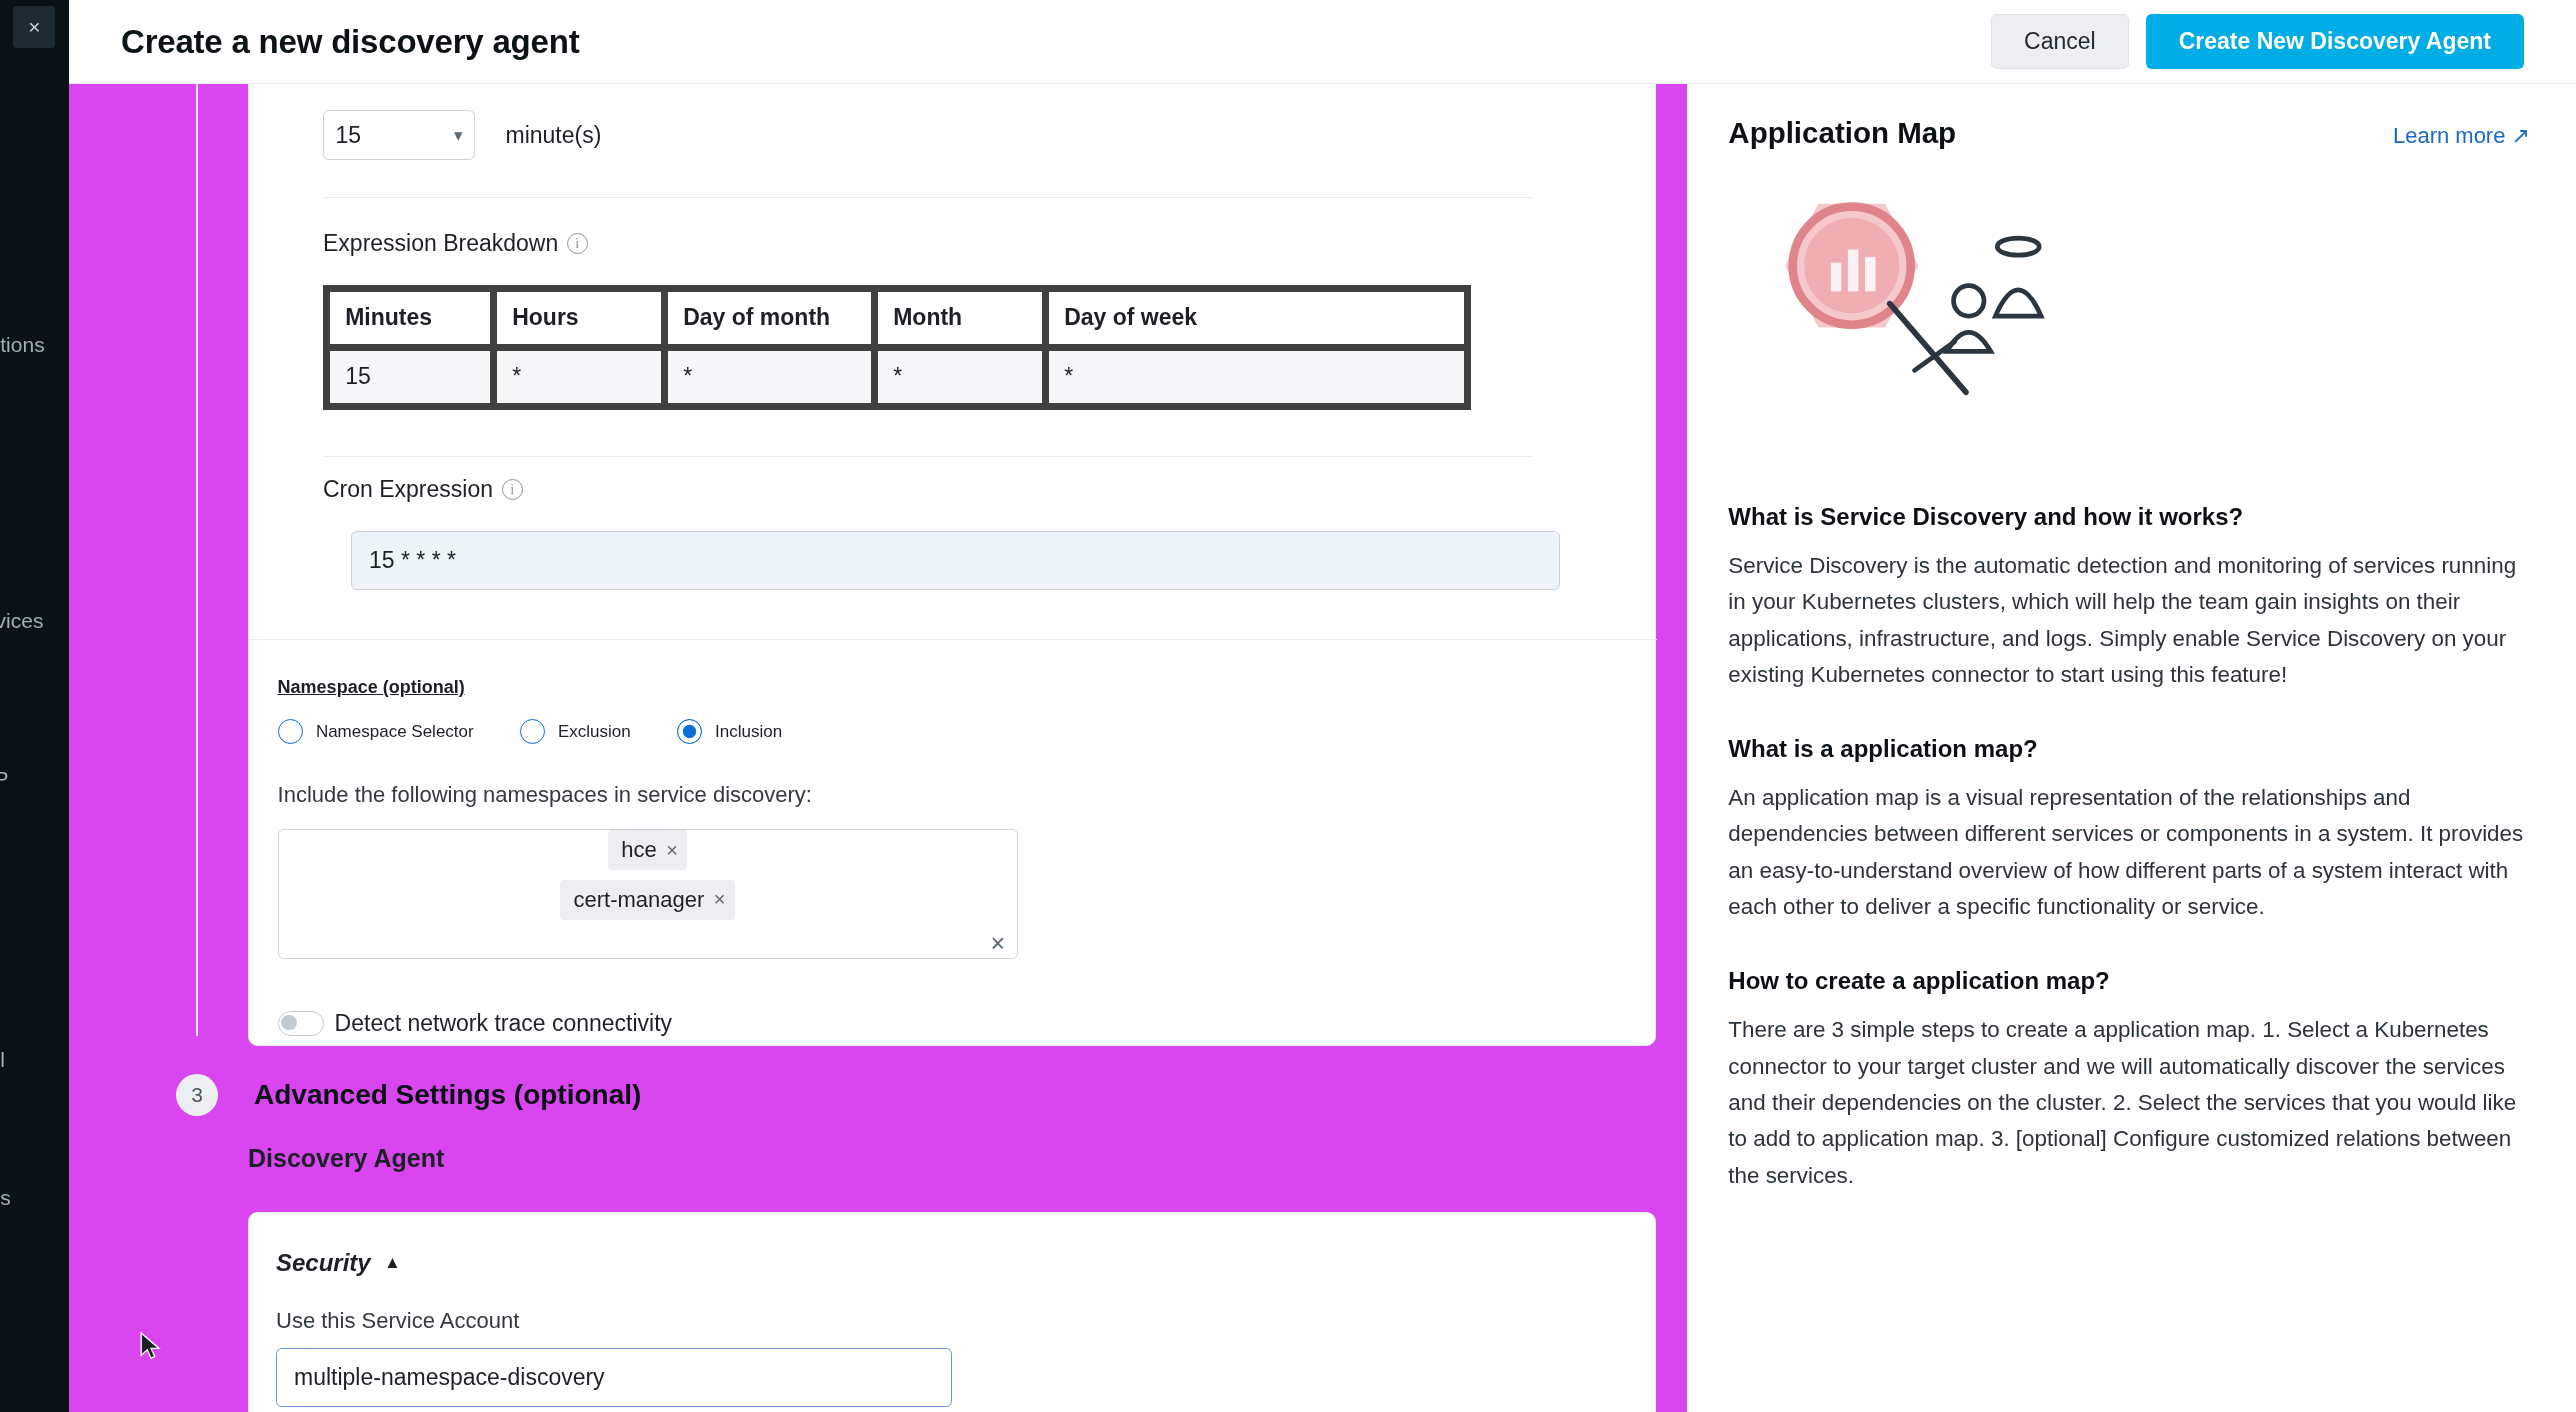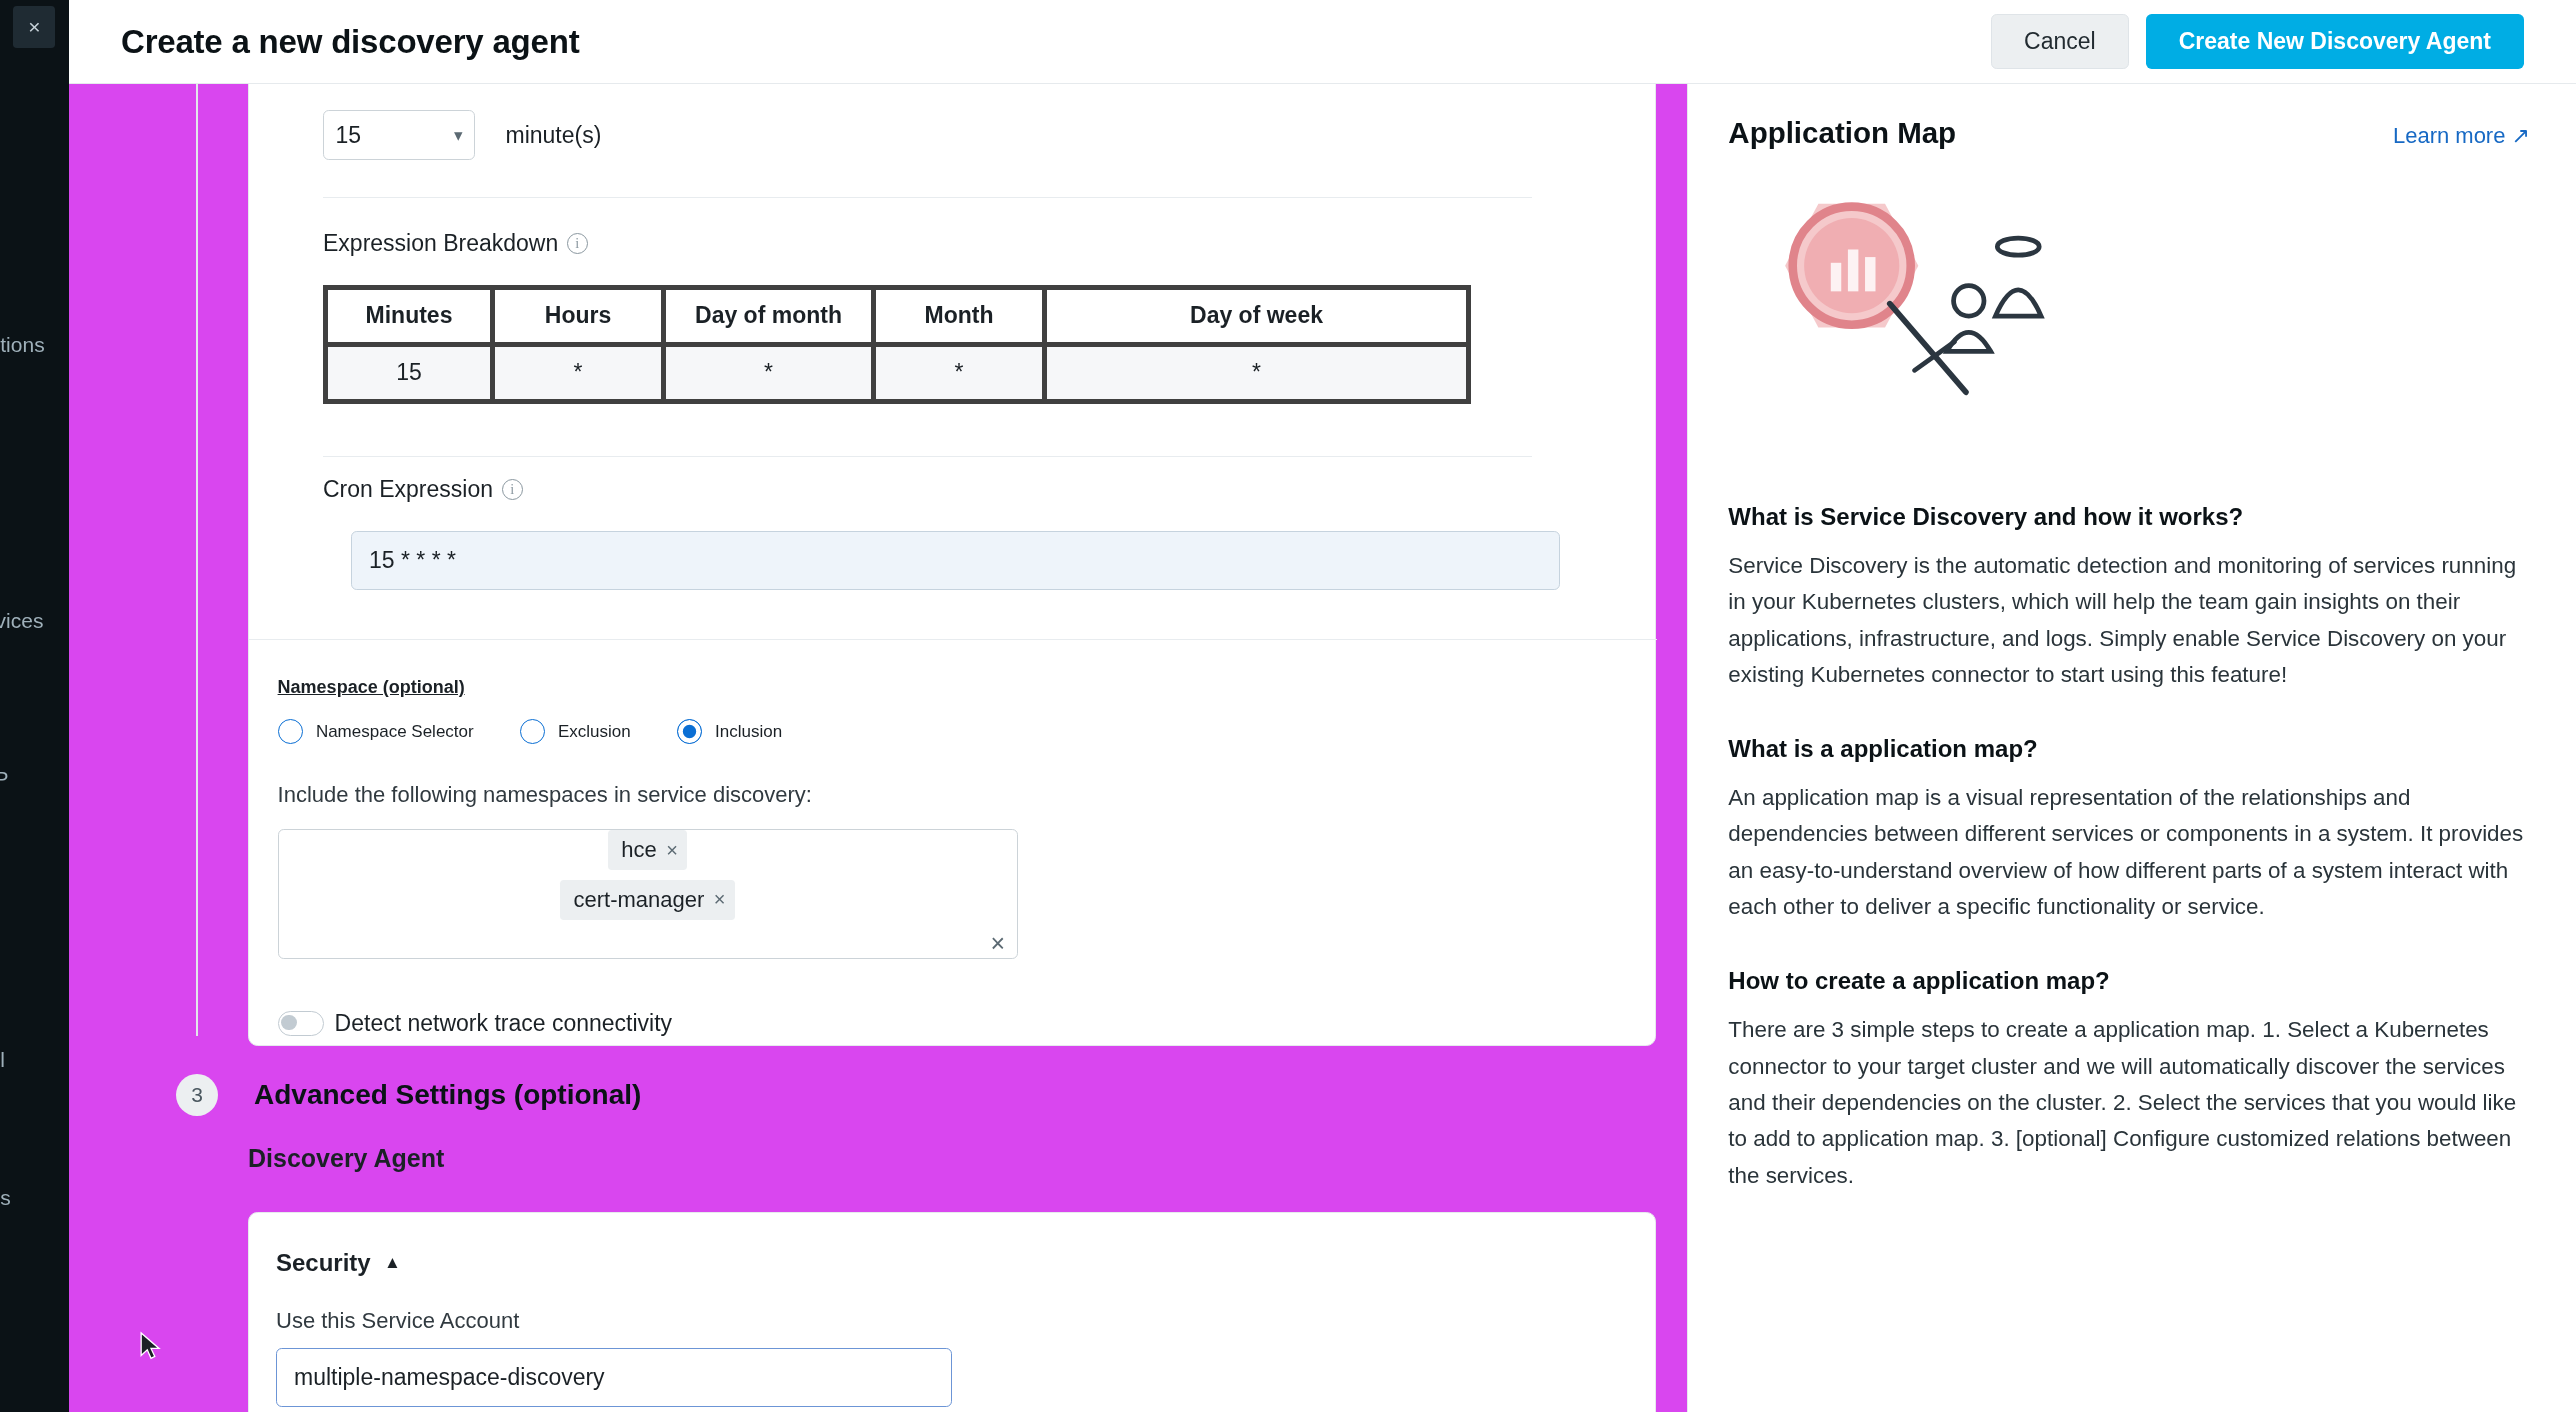--- a/index.html
+++ b/index.html
@@ -94,21 +94,21 @@
     display: inline-flex; align-items: center; justify-content: center;
     width: 21px; height: 21px; border: 1.5px solid #8a979f; border-radius: 50%;
     font-size: 14.3px; color: #8a979f; margin-left: 8.6px; line-height: 1;
     font-family: "Liberation Serif", serif;
   }
 
   table.cron {
     border-collapse: collapse; width: 1148px; font-size: 23px;
   }
   table.cron th, table.cron td {
-    border: 5px solid #404040; text-align: center; padding: 12.4px 15.2px; font-weight: 400;
+    border: 7px solid #404040; text-align: left; padding: 12.4px 15.2px; font-weight: 400;
   }
   table.cron th { font-weight: 700; color: #1b2126; background: #fff; }
   table.cron td { background: #f6f7f9; color: #1b2126; }
 
   .cron-input {
     width: 1209px; height: 59px; border: 1px solid #c6d3de; border-radius: 5.7px;
     background: #eef4fa; font-size: 23px; color: #1b2126;
     display: flex; align-items: center; padding: 0 17px;
   }
 
@@ -151,21 +151,21 @@
     display: flex; align-items: center; justify-content: center; font-size: 21px;
   }
   .step-title { font-size: 28px; font-weight: 700; color: #0b1216; }
 
   .sub-head { font-size: 25px; font-weight: 700; color: #1b2126; }
 
   .card-bottom {
     position: absolute; left: 179px; top: 1128px; width: 1408px; height: 314px;
     border: 1px solid #e6eaed; border-radius: 9.5px 9.5px 0 0; background: #fff;
   }
-  .collapse-head { display: flex; align-items: center; gap: 13.3px; font-size: 24px; font-weight: 700; color: #1b2126; cursor: pointer; }
+  .collapse-head { display: flex; align-items: center; gap: 13.3px; font-size: 24px; font-weight: 700; color: #1b2126; cursor: pointer; font-style: italic; }
   .caret { font-size: 17px; color: #1b2126; }
 
   .text-input {
     width: 676px; height: 59px; border: 1px solid #6c95d6; border-radius: 5.7px;
     background: #fff; display: flex; align-items: center; padding: 0 17px;
     font-size: 23px; color: #1b2126;
   }
 
   
   .rp-head { display: flex; align-items: baseline; }

